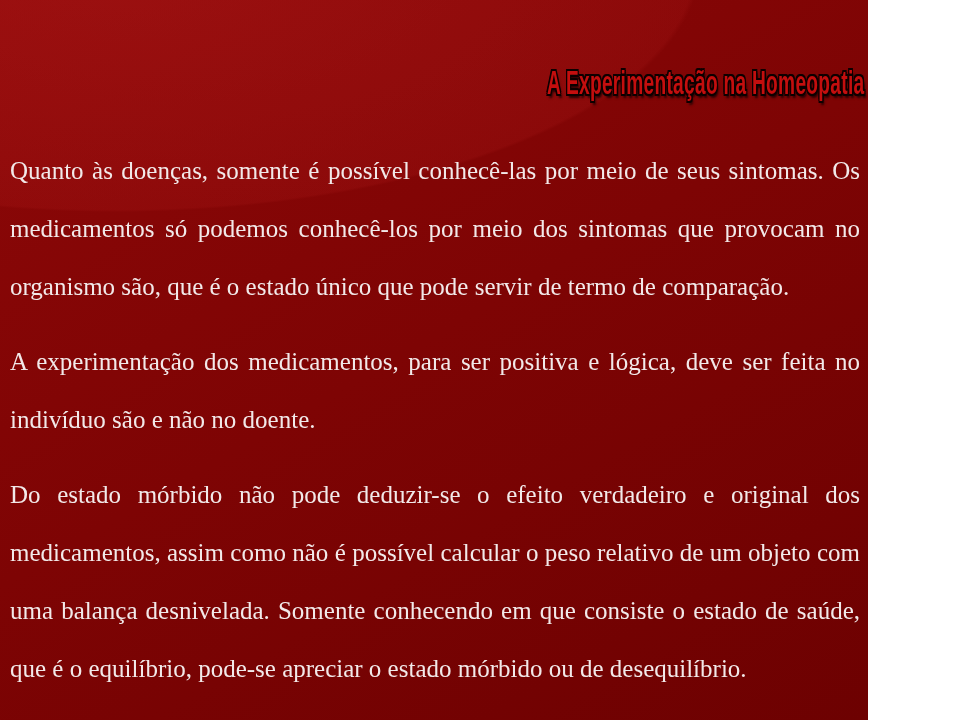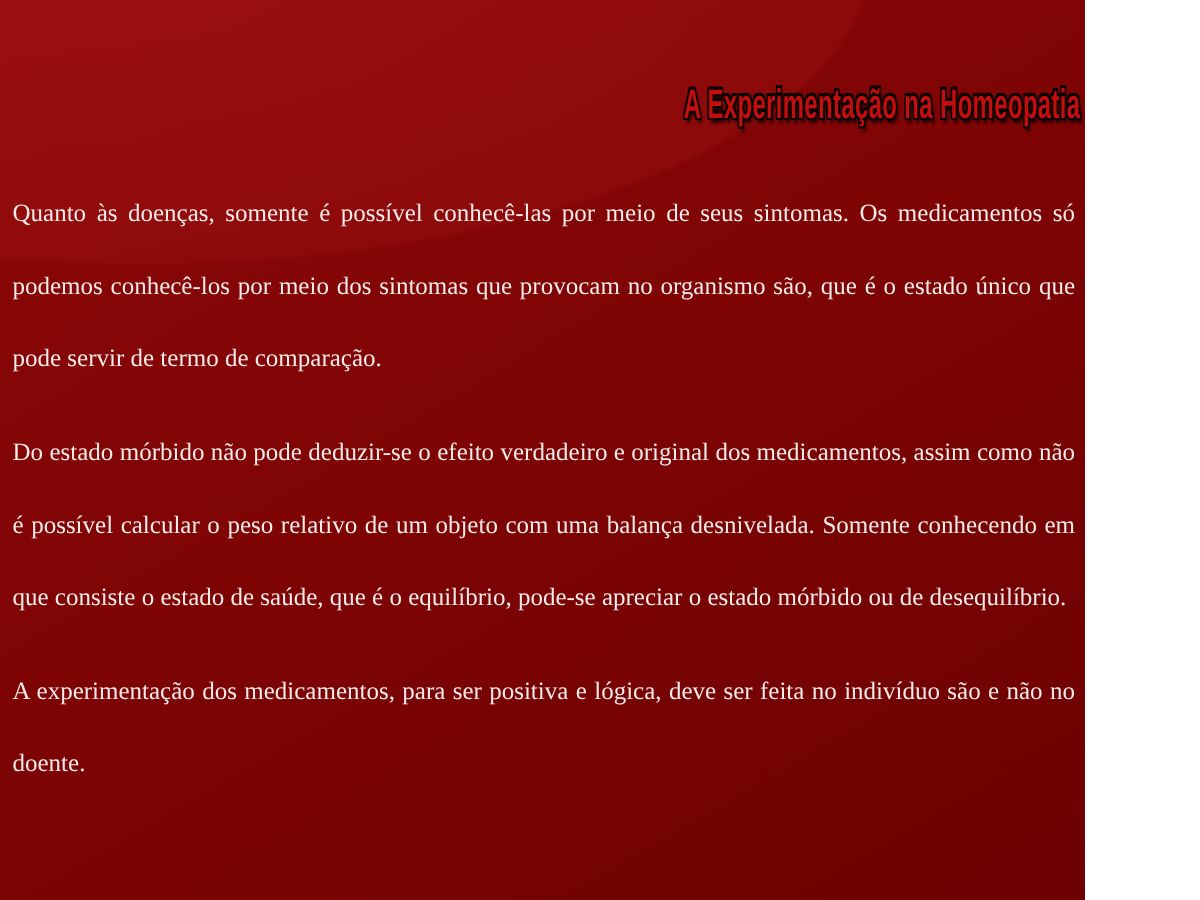--- a/index.html
+++ b/index.html
@@ -46,34 +46,34 @@
        0   -2px 0 #0d0000, 0    2px 0 #0d0000,
        3px  4px 3px rgba(0, 0, 0, 0.75);
   }
 
   .slide-body {
     position: absolute;
     left: 10px;
     right: 8px;
     top: 142px;
     color: var(--body-text, #f2e9e9);
-    font-size: 20px;
+    font-size: 25px;
     line-height: 58px;
   }
   .slide-body p {
     margin: 0 0 17px 0;
     text-align: justify;
   }
 </style>
 </head>
 <body>
 
 <div class="slide">
 
   <div class="slide-title">A Experimentação na Homeopatia</div>
 
   <div class="slide-body">
     <p>Quanto às doenças, somente é possível conhecê-las por meio de seus sintomas. Os medicamentos só podemos conhecê-los por meio dos sintomas que provocam no organismo são, que é o estado único que pode servir de termo de comparação.</p>
+    <p>A experimentação dos medicamentos, para ser positiva e lógica, deve ser feita no indivíduo são e não no doente.</p>
     <p>Do estado mórbido não pode deduzir-se o efeito verdadeiro e original dos medicamentos, assim como não é possível calcular o peso relativo de um objeto com uma balança desnivelada. Somente conhecendo em que consiste o estado de saúde, que é o equilíbrio, pode-se apreciar o estado mórbido ou de desequilíbrio.</p>
-    <p>A experimentação dos medicamentos, para ser positiva e lógica, deve ser feita no indivíduo são e não no doente.</p>
   </div>
 
 </div>
 
 </body></html>

